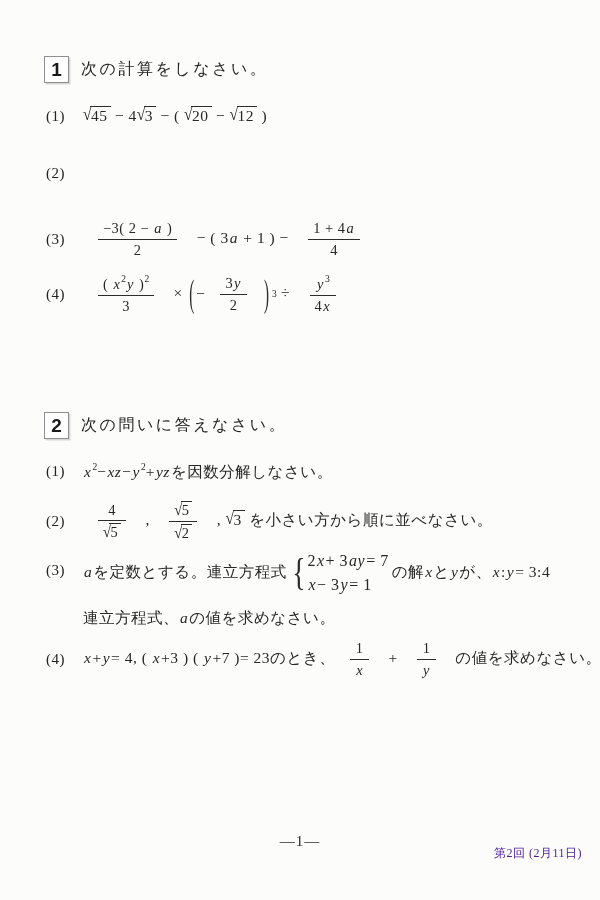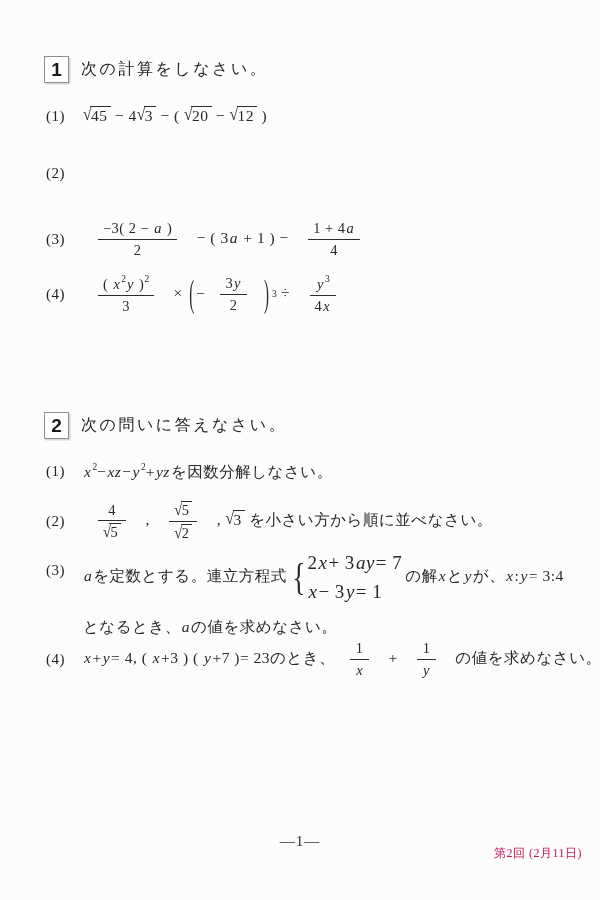--- a/index.html
+++ b/index.html
@@ -52,26 +52,26 @@
   .mbar{display:inline-block;border-top:1.4px solid #2c2c2c;padding:0 3px 0 1px;margin-left:-1.5px;line-height:1.15;}
   .mfrac{display:inline-flex;flex-direction:column;vertical-align:middle;margin:0 15px;font-size:0.93em;line-height:1.15;}
   .mnum{display:block;padding:0 5px 2px;border-bottom:1.4px solid #2c2c2c;text-align:center;}
   .mden{display:block;padding:2px 5px 0;text-align:center;}
   .mgroup{display:inline-flex;align-items:center;vertical-align:middle;}
   .minner{display:inline-flex;align-items:center;}
   .mbigp{display:inline-block;transform:scaleY(2.5);font-size:15px;font-weight:400;color:#2c2c2c;margin:0 2px;line-height:1;}
   .msupg{font-size:9.5px;vertical-align:16px;margin-left:1px;}
   .msys{display:inline-flex;align-items:center;vertical-align:middle;margin:0 3px;}
   .mbrace{font-size:37px;line-height:0.95;font-weight:400;color:#2c2c2c;transform:scaleX(0.75);margin-right:0;}
-  .mrows{display:inline-flex;flex-direction:column;font-size:19px;}
+  .mrows{display:inline-flex;flex-direction:column;font-size:16px;}
   .mrow{line-height:1.5;white-space:nowrap;}
 
   
   .pagenum{position:absolute;top:833px;left:0;width:600px;text-align:center;font-size:15px;letter-spacing:1px;color:#2a2a2a;}
-  .footnote{position:absolute;top:845px;right:18px;font-size:12px;color:#be185d;letter-spacing:0.5px;}
+  .footnote{position:absolute;top:845px;right:18px;font-size:12px;color:#4c1d95;letter-spacing:0.5px;}
 </style>
 </head>
 <body>
 
 <div class="page">
 
   <header class="sec-header sh-0">
     <span class="secbox">1</span>
     <span class="sectitle">次の計算をしなさい。</span>
   </header>
@@ -147,21 +147,21 @@
       <div class="prob prob-1-2">
         <span class="plabel">(3)</span>
         <div class="pcontent">
           <div class="pline"><span class="mi">a</span><span class="mr">を定数とする。連立方程式</span><span class="msys">
               <span class="mbrace">{</span>
               <span class="mrows">
                 <span class="mrow"><span class="mr">2</span><span class="mi">x</span><span class="mr">+ 3</span><span class="mi">ay</span><span class="mr">= 7</span></span>
                 <span class="mrow"><span class="mi">x</span><span class="mr">− 3</span><span class="mi">y</span><span class="mr">= 1</span></span>
               </span>
             </span><span class="mr">の解</span><span class="mi">x</span><span class="mr">と</span><span class="mi">y</span><span class="mr">が、</span><span class="mi">x</span><span class="mr">:</span><span class="mi">y</span><span class="mr">= 3:4</span></div>
-          <div class="pline"><span class="mr">となるとき、</span><span class="mi">a</span><span class="mr">の値を求めなさい。</span></div>
+          <div class="pline"><span class="mr">連立方程式、</span><span class="mi">a</span><span class="mr">の値を求めなさい。</span></div>
         </div>
       </div>
       <div class="prob prob-1-3">
         <span class="plabel">(4)</span>
         <div class="pcontent">
           <div class="pline"><span class="mi">x</span><span class="mr">+</span><span class="mi">y</span><span class="mr">= 4,  ( </span><span class="mi">x</span><span class="mr">+3 ) ( </span><span class="mi">y</span><span class="mr">+7 )= 23のとき、</span><span class="mfrac">
               <span class="mnum"><span class="mr">1</span></span>
               <span class="mden"><span class="mi">x</span></span>
             </span><span class="mr"> + </span><span class="mfrac">
               <span class="mnum"><span class="mr">1</span></span>

